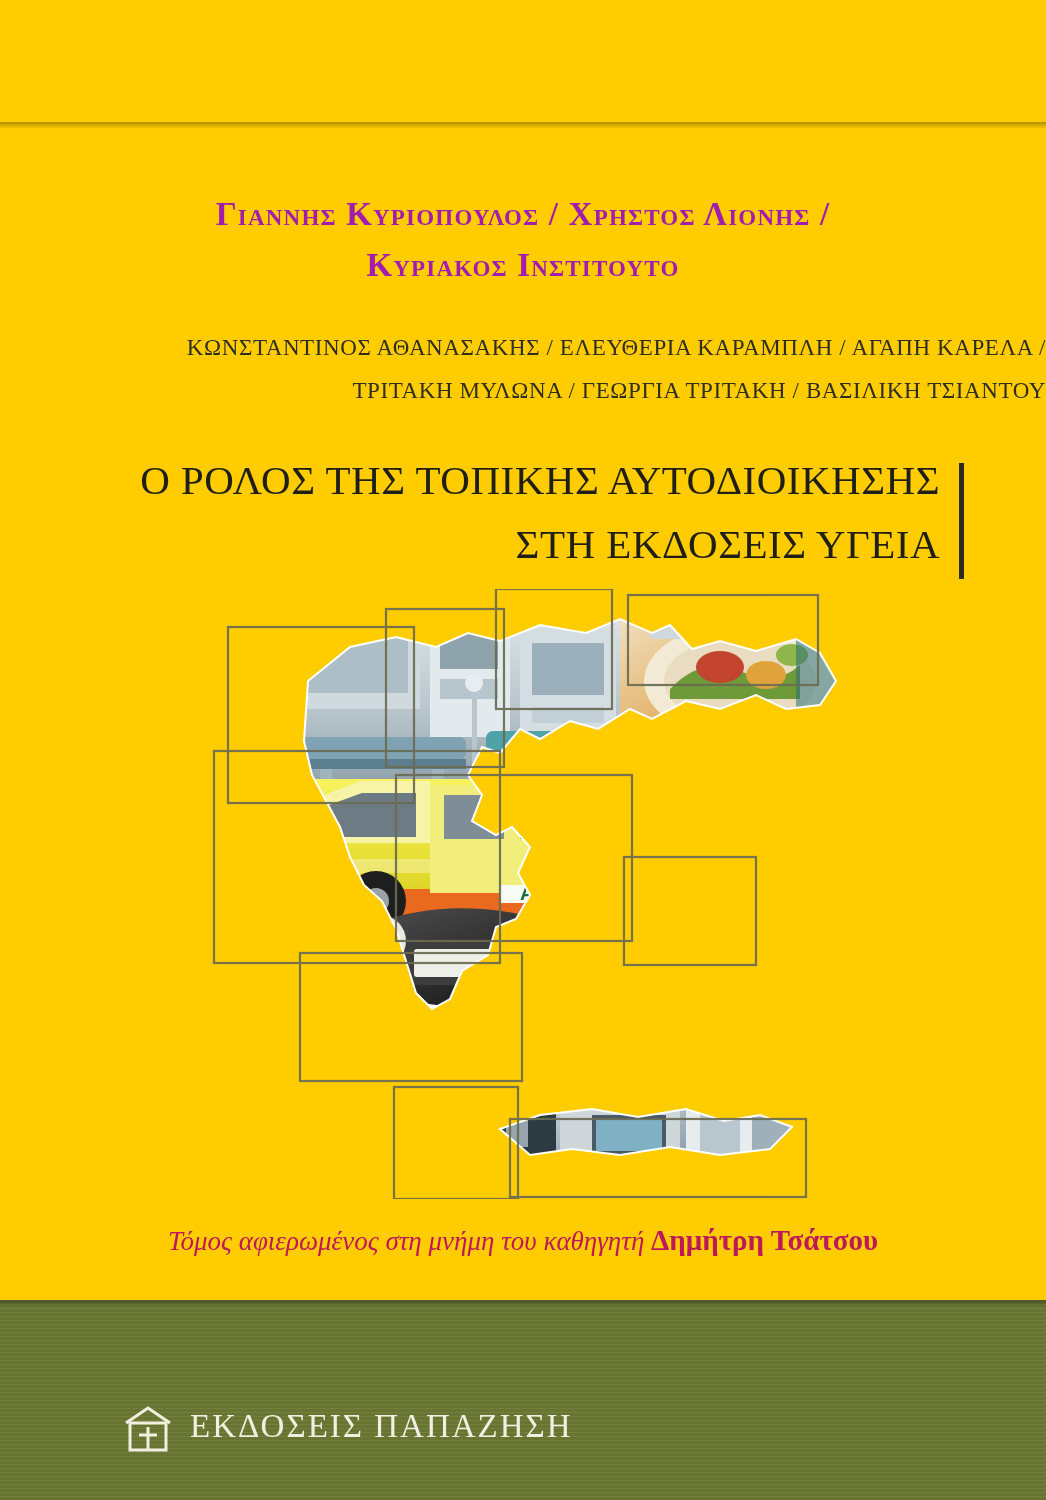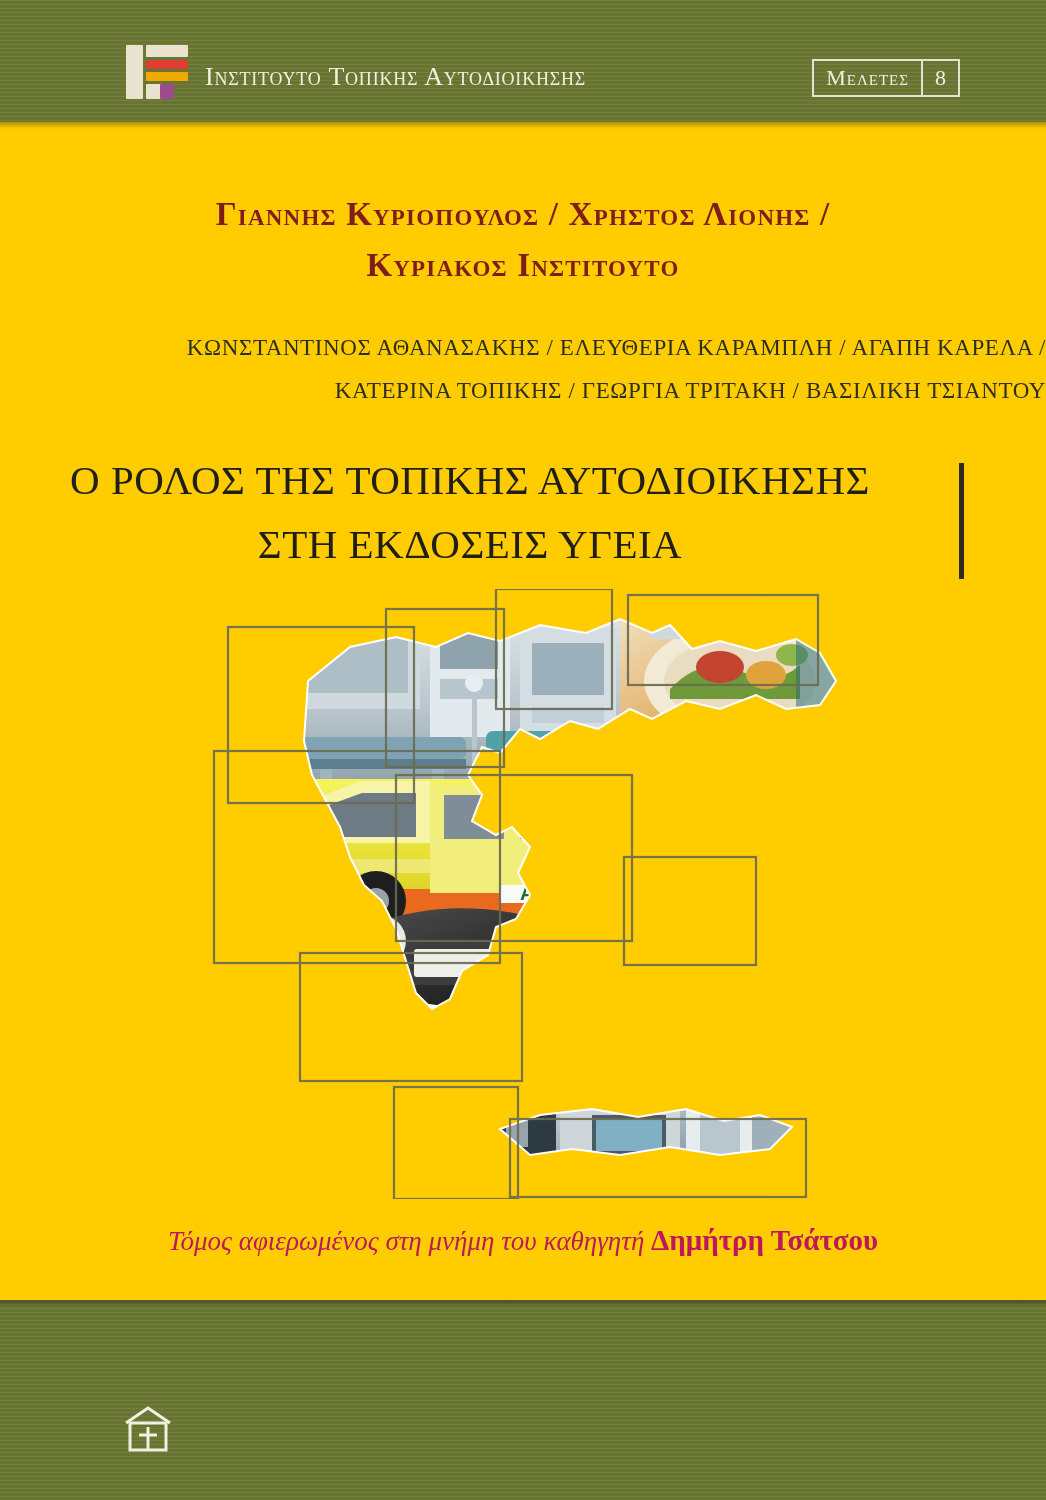--- a/index.html
+++ b/index.html
@@ -103,21 +103,21 @@
     width: 1046px;
     height: 1171px;
     background: #FFCC00;
   }
 
   .authors-main {
     position: absolute;
     left: 0; top: 60px;
     width: 1046px;
     text-align: center;
-    color: #7f1d1d;
+    color: #a21caf;
     font-size: 33px;
     font-variant: small-caps;
     letter-spacing: 1.2px;
     font-weight: bold;
     line-height: 1.55;
   }
   .authors-main .line2 { display: block; }
 
   .authors-secondary {
     position: absolute;
@@ -133,21 +133,21 @@
   .title-block {
     position: absolute;
     left: 0; top: 320px;
     width: 1046px;
   }
   .title-line {
     color: #1F1F18;
     font-size: 41px;
     letter-spacing: 0.5px;
     line-height: 1.55;
-    text-align: center;
+    text-align: right;
     padding-right: 106px;
   }
   .title-rule {
     position: absolute;
     right: 82px;
     top: 14px;
     width: 5px;
     height: 116px;
     background: #2C2C22;
   }
@@ -203,50 +203,32 @@
     font-size: 33px;
     letter-spacing: 2px;
     white-space: nowrap;
   }
 </style>
 </head>
 <body>
 
 <div class="page">
 
-  <div class="top-band">
-
-    <div class="logo-mark">
-      <div class="bar logo-left"></div>
-      <div class="bar logo-r1"></div>
-      <div class="bar logo-r2"></div>
-      <div class="bar logo-r3"></div>
-      <div class="bar logo-r4"></div>
-      <div class="bar logo-dot"></div>
-    </div>
-
-    <div class="institute-name">Ινστιτουτο Τοπικησ Αυτοδιοικησησ</div>
-
-    <div class="series-badge">
-      <div class="label">Μελετεσ</div>
-      <div class="num">8</div>
-    </div>
-  </div>
   <div class="top-band-shadow"></div>
 
   <div class="body-area">
 
     <div class="authors-main">
       <span>Γιαννησ Κυριοπουλοσ / Χρηστοσ Λιονησ /</span>
       <span class="line2">Κυριακοσ Ινστιτουτο</span>
     </div>
 
     <div class="authors-secondary">
       <div>ΚΩΝΣΤΑΝΤΙΝΟΣ ΑΘΑΝΑΣΑΚΗΣ / ΕΛΕΥΘΕΡΙΑ ΚΑΡΑΜΠΛΗ / ΑΓΑΠΗ ΚΑΡΕΛΑ /</div>
-      <div>ΚΑΤΕΡΙΝΑ ΤΟΠΙΚΗΣ / ΓΕΩΡΓΙΑ ΤΡΙΤΑΚΗ / ΒΑΣΙΛΙΚΗ ΤΣΙΑΝΤΟΥ</div>
+      <div>ΤΡΙΤΑΚΗ ΜΥΛΩΝΑ / ΓΕΩΡΓΙΑ ΤΡΙΤΑΚΗ / ΒΑΣΙΛΙΚΗ ΤΣΙΑΝΤΟΥ</div>
     </div>
 
     <div class="title-block">
       <div class="title-line">Ο ΡΟΛΟΣ ΤΗΣ ΤΟΠΙΚΗΣ ΑΥΤΟΔΙΟΙΚΗΣΗΣ</div>
       <div class="title-line">ΣΤΗ ΕΚΔΟΣΕΙΣ ΥΓΕΙΑ</div>
       <div class="title-rule"></div>
     </div>
 
     <div class="art">
       <svg width="660" height="610" viewBox="0 0 660 610" xmlns="http://www.w3.org/2000/svg">
@@ -408,14 +390,15 @@
 
   <div class="pub-logo">
     <svg width="52" height="48" viewBox="0 0 52 48" xmlns="http://www.w3.org/2000/svg">
       <path d="M4,18 L26,3 L48,18" fill="none" stroke="#F3EFE0" stroke-width="3"></path>
       <rect x="8" y="18" width="36" height="27" fill="none" stroke="#F3EFE0" stroke-width="3"></rect>
       <path d="M26,22 L26,45" stroke="#F3EFE0" stroke-width="3"></path>
       <path d="M17,30 L35,30" stroke="#F3EFE0" stroke-width="3"></path>
     </svg>
   </div>
 
+  <div class="publisher-name">ΕΚΔΟΣΕΙΣ ΠΑΠΑΖΗΣΗ</div>
 
 </div>
 
 </body></html>

